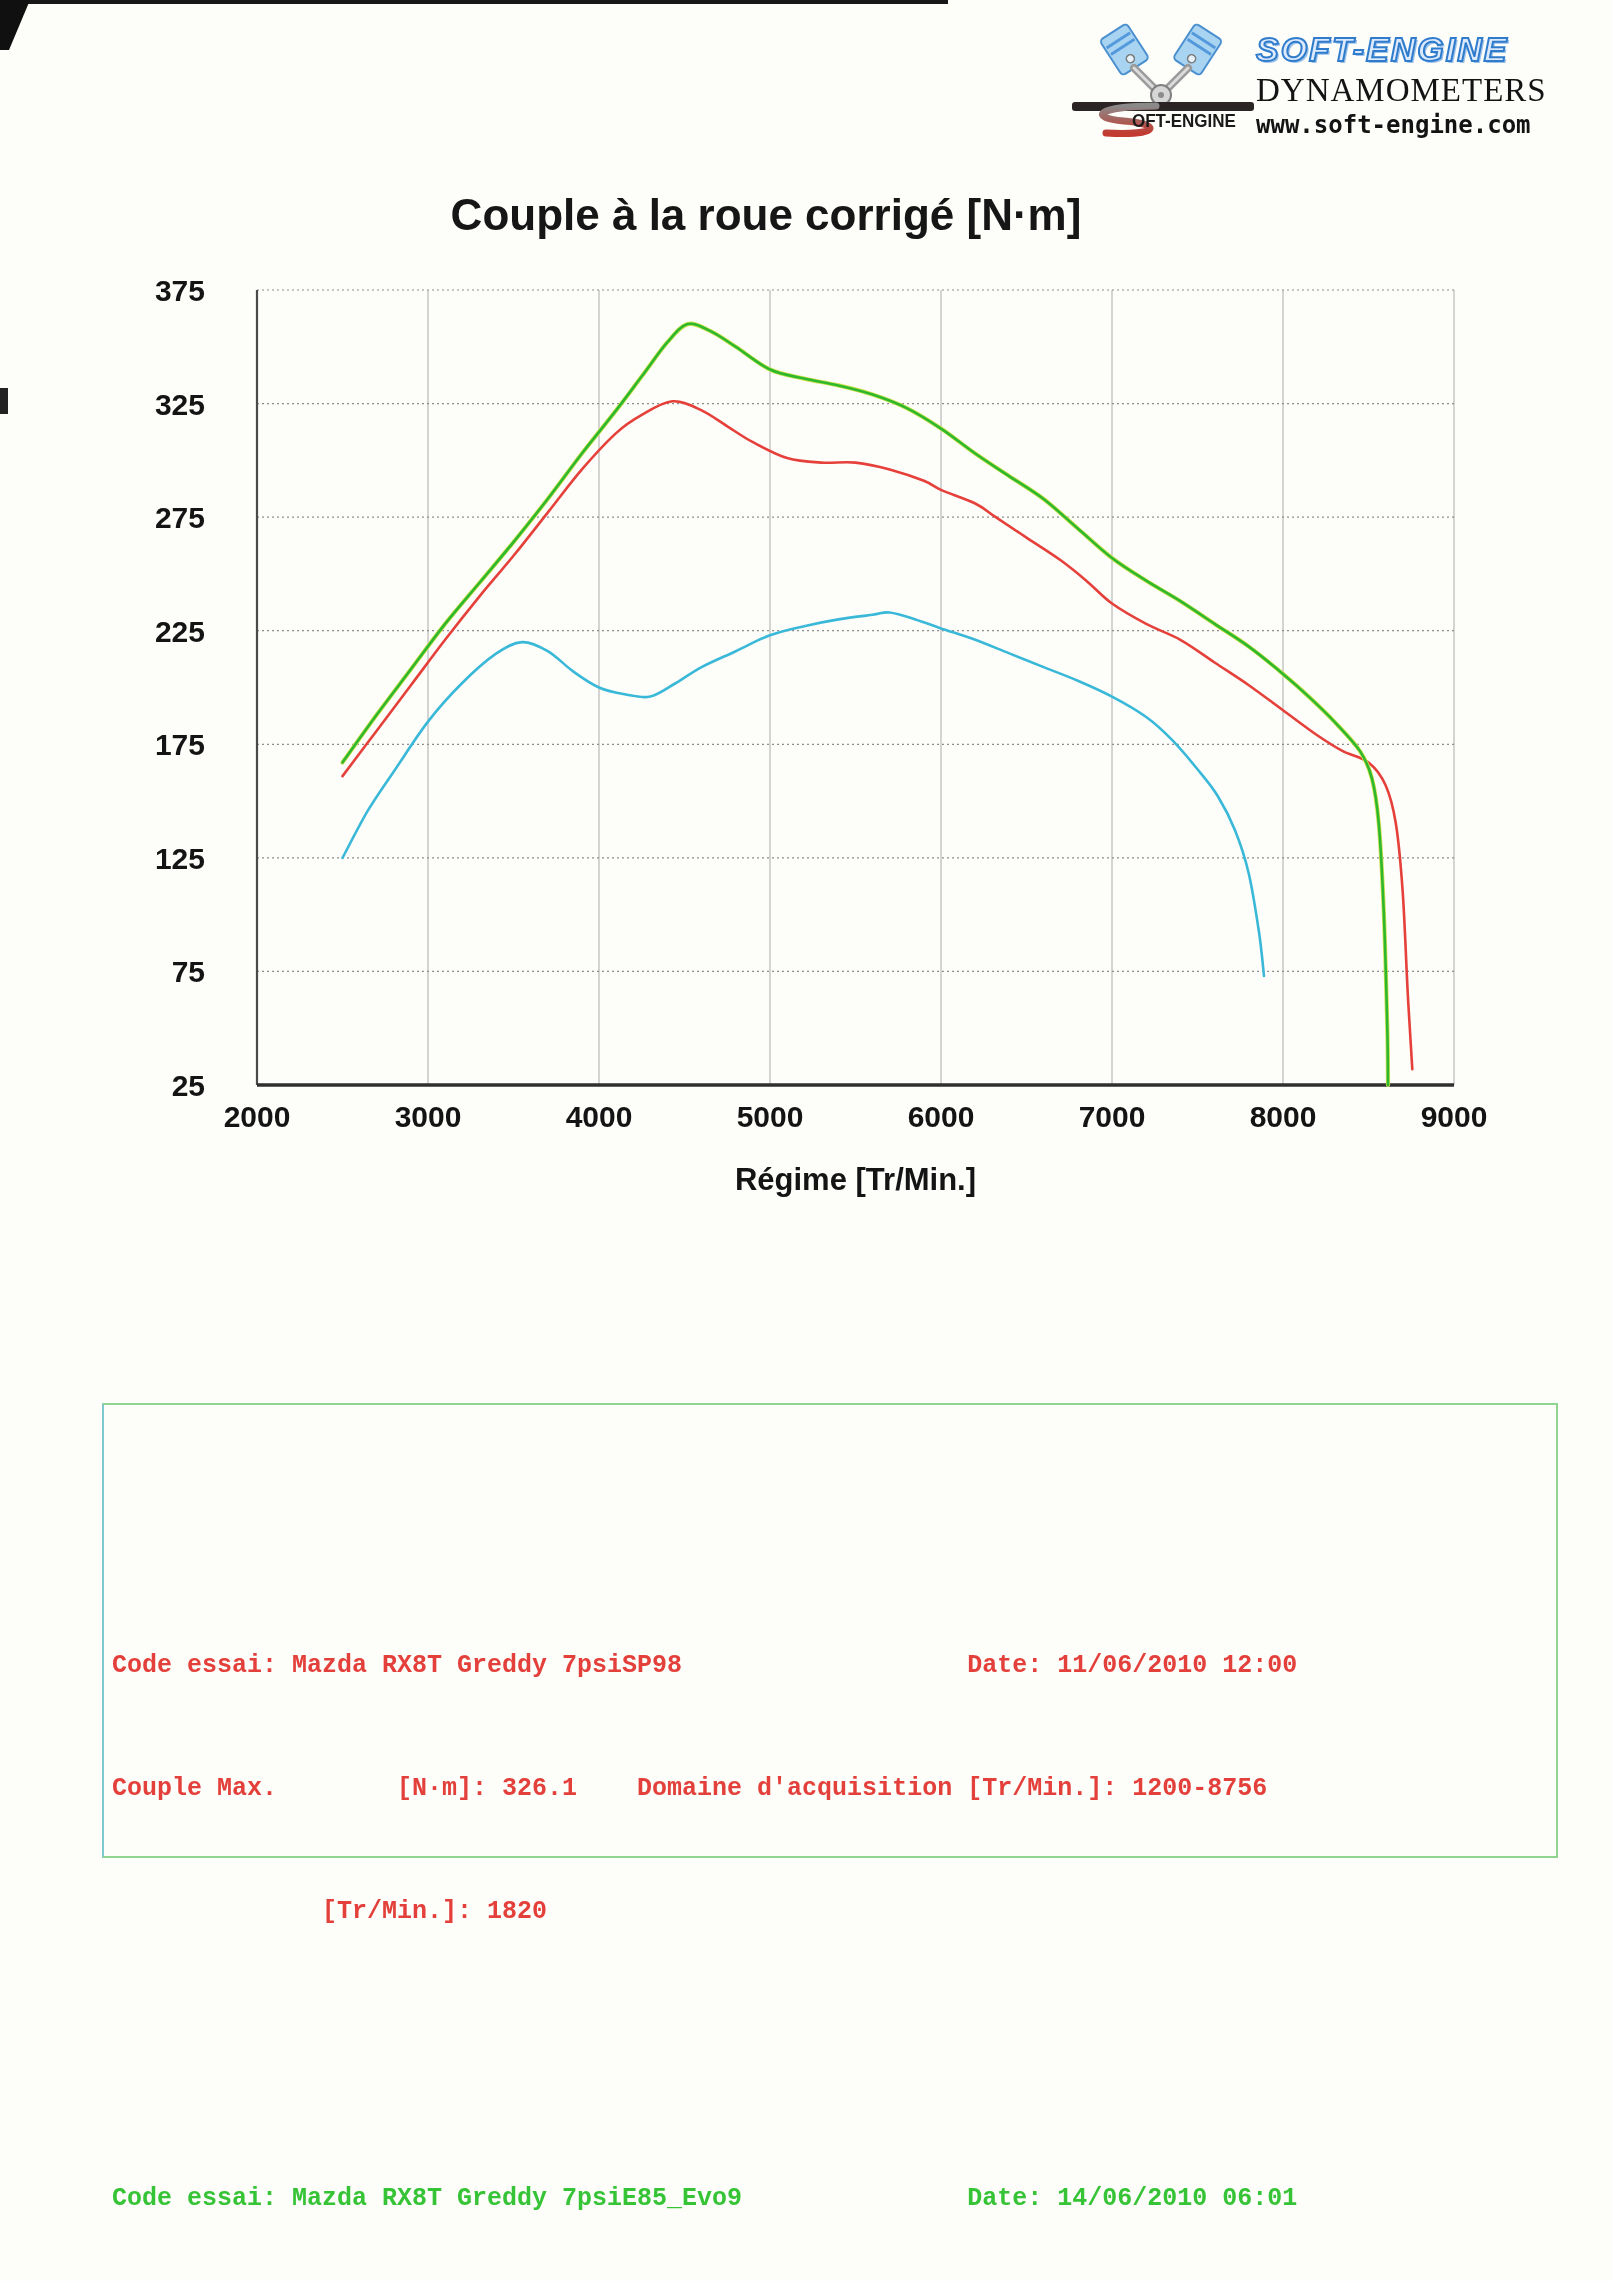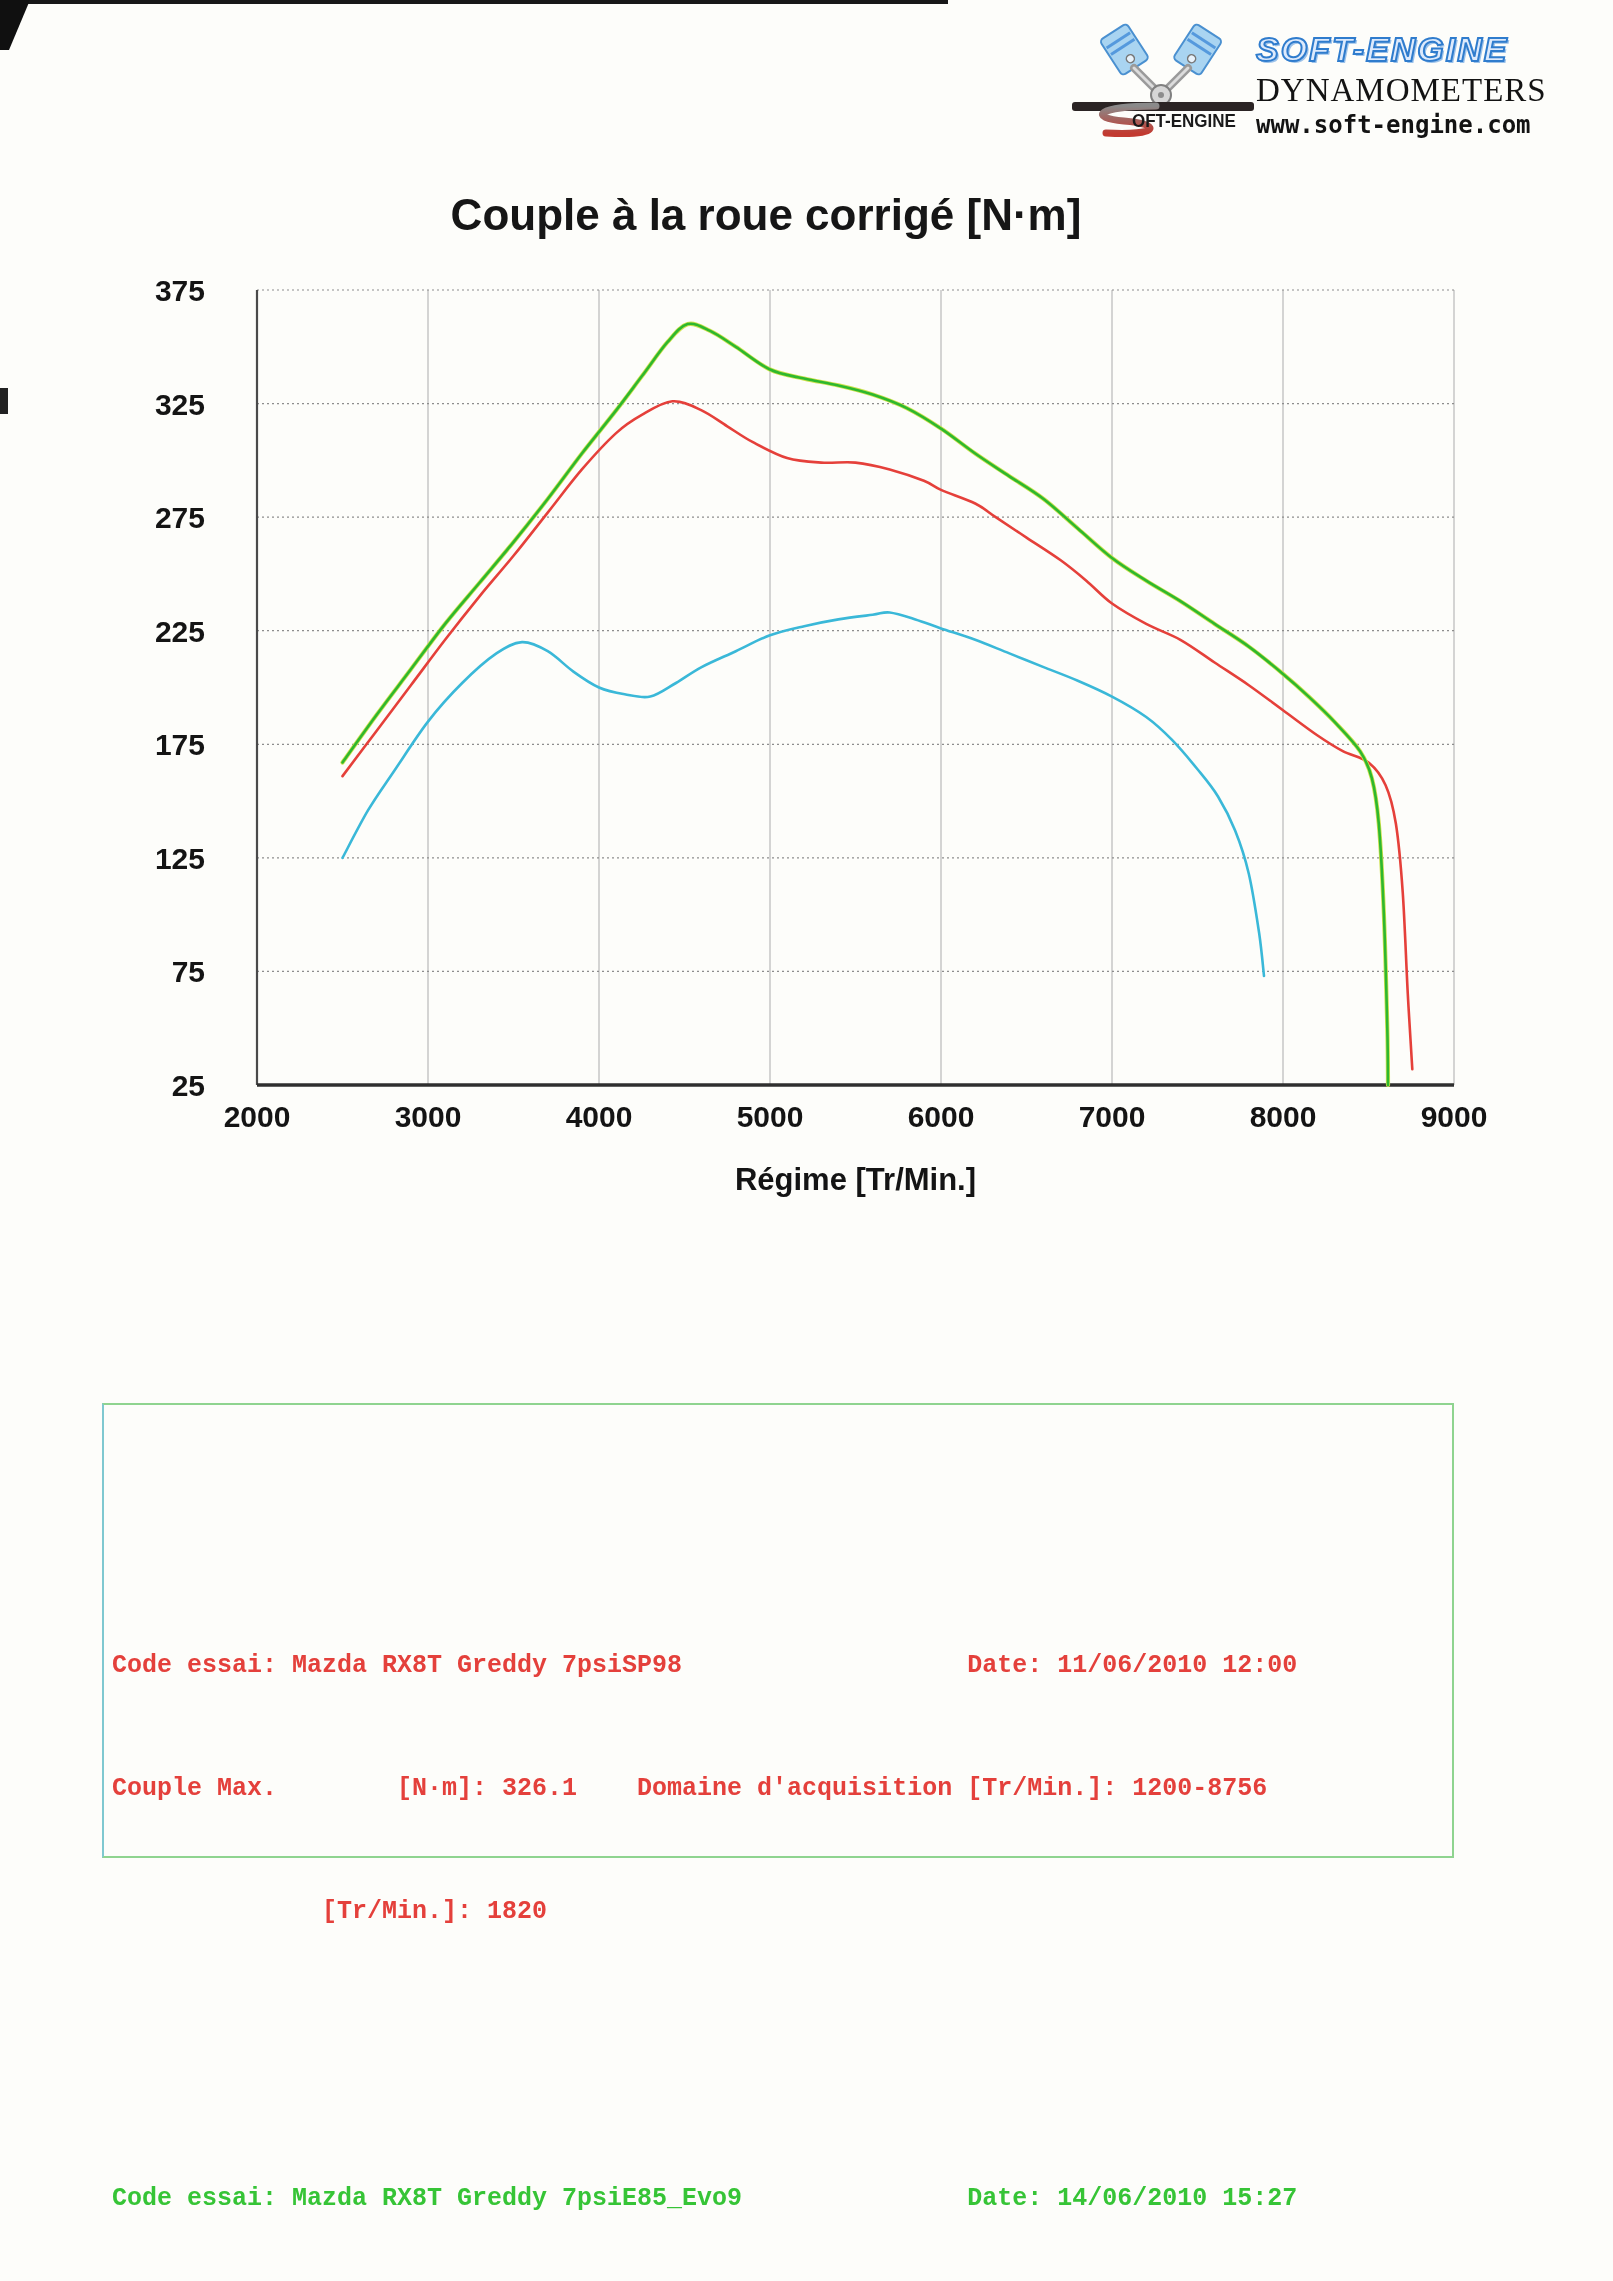--- a/index.html
+++ b/index.html
@@ -29,21 +29,21 @@
             color:#ddeafc;-webkit-text-stroke:2px #2f7ccd;text-shadow:2px 2px 0 #9cc2ea;}
   .se-dyn{font-family:"Liberation Serif",serif;font-size:33px;letter-spacing:1px;color:#131313;margin-top:3px;}
   .se-url{font-family:"DejaVu Sans Mono",monospace;font-weight:bold;font-size:24px;color:#131313;margin-top:2px;}
 
   .chart-title{position:absolute;left:266px;top:190px;width:1000px;text-align:center;
                font-weight:bold;font-size:44px;color:#161616;}
 
   .chart-svg{position:absolute;left:80px;top:250px;}
 
   
-  .legend-box{position:absolute;left:102px;top:1403px;width:1352px;height:455px;
+  .legend-box{position:absolute;left:102px;top:1403px;width:1456px;height:455px;
               border:2px solid #8fd48f;border-left-color:#7fc8d0;background:#fdfdfa;
               box-sizing:border-box;}
   .legend-lines{position:absolute;left:8px;top:76px;
                 font-family:"Liberation Mono",monospace;font-weight:bold;font-size:25px;
                 line-height:41px;white-space:pre;}
   .c-red{color:#e4403b;}
   .c-green{color:#36c436;}
 </style>
 </head>
 <body>
@@ -140,21 +140,21 @@
     </svg>
 
   <div class="legend-box">
     <div class="legend-lines">
       <div>
         <div class="c-red">Code essai: Mazda RX8T Greddy 7psiSP98                   Date: 11/06/2010 12:00</div>
         <div class="c-red">Couple Max.        [N·m]: 326.1    Domaine d'acquisition [Tr/Min.]: 1200-8756</div>
         <div class="c-red">              [Tr/Min.]: 1820</div>
       </div>
       <div>
-        <div class="c-green">Code essai: Mazda RX8T Greddy 7psiE85_Evo9               Date: 14/06/2010 15:27</div>
+        <div class="c-green">Code essai: Mazda RX8T Greddy 7psiE85_Evo9               Date: 14/06/2010 06:01</div>
         
         
       </div>
       
     </div>
   </div>
 
 </div>
 
 </body></html>

